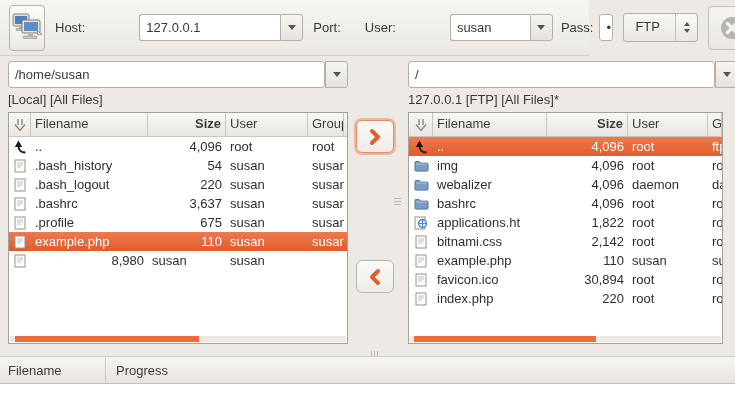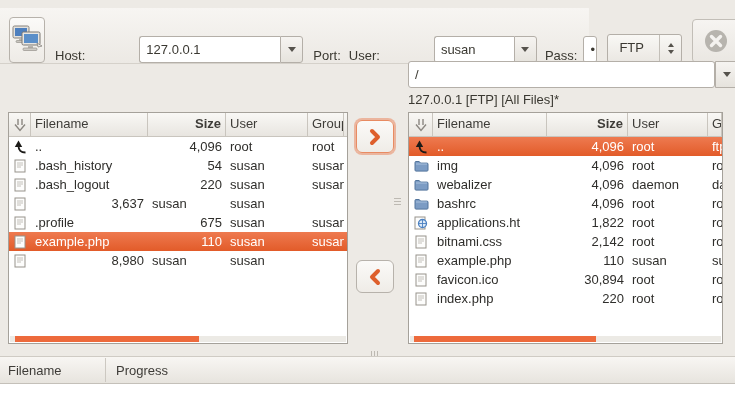--- a/index.html
+++ b/index.html
@@ -1,23 +1,23 @@
 <!DOCTYPE html>
 <html><head>
 <meta charset="utf-8">
 <style>
   html,body{margin:0;padding:0;}
   body{width:735px;height:405px;overflow:hidden;font-family:"Liberation Sans",sans-serif;
        font-size:13px;color:#3a3831;background:#edeae5;-webkit-font-smoothing:antialiased;}
   #app{position:relative;width:735px;height:405px;overflow:hidden;}
 
   
-  .toolbar{position:absolute;left:0;top:8px;width:589px;height:55px;
+  .toolbar{position:absolute;left:0;top:0;width:589px;height:55px;
            background:linear-gradient(#f7f5f2,#ece9e4);border-bottom:1px solid #d5d1ca;
-           display:flex;align-items:flex-end;}
+           display:flex;align-items:center;}
   .tgrip{width:8px;margin-left:3px;display:flex;flex-direction:column;gap:2px;}
   .tgrip i{display:block;height:1px;background:#b9b5af;}
   .tool-btn{margin-left:6px;width:46px;height:44px;border:1px solid #b7b2ab;border-radius:4px;
             background:linear-gradient(#fbfaf8,#eeebe6);display:flex;align-items:center;justify-content:center;}
   .lbl{margin-left:10px;white-space:nowrap;}
   .combo{display:flex;margin-left:6px;height:27px;padding-left:48px;}
   .entry{background:#fff;border:1px solid #b4afa8;border-radius:3px;height:27px;
          box-sizing:border-box;padding:0 6px;line-height:25px;white-space:nowrap;overflow:hidden;}
   .combo .entry{border-radius:3px 0 0 3px;border-right:none;}
   .combo-arrow{width:23px;height:27px;box-sizing:border-box;border:1px solid #b4afa8;border-radius:0 3px 3px 0;
@@ -118,21 +118,21 @@
     <span class="lbl">Host:</span>
     <div class="combo">
       <span class="entry" style="width:141px">127.0.0.1</span>
       <span class="combo-arrow">
           <i class="tri-down"></i>
         </span>
     </div>
 
     <span class="lbl">Port:</span>
 
-    <span class="lbl" style="margin-left:8px">User:</span>
+    <span class="lbl" style="margin-left:24px">User:</span>
     <div class="combo">
       <span class="entry" style="width:80px">susan</span>
       <span class="combo-arrow">
           <i class="tri-down"></i>
         </span>
     </div>
 
     <span class="lbl" style="margin-left:8px">Pass:</span>
     <span class="entry" style="margin-left:6px;width:58px;letter-spacing:1px">•••••</span>
 
@@ -147,20 +147,29 @@
     <div class="close-btn">
       <span>
         <svg width="26" height="26" viewBox="0 0 26 26">
           <circle cx="13" cy="13" r="11" fill="#b7b4ae"></circle>
           <path d="M8.5 8.5 L17.5 17.5 M17.5 8.5 L8.5 17.5" stroke="#f4f2ef" stroke-width="3.4" stroke-linecap="round"></path>
         </svg>
       </span>
     </div>
   </div>
 
+  <div class="panel panel-left">
+    <div class="path-row">
+      <span class="entry">/home/susan</span>
+      <span class="combo-arrow">
+          <i class="tri-down"></i>
+        </span>
+    </div>
+    <div class="status-label">[Local] [All Files]</div>
+  </div>
 
   <div class="panel panel-right">
     <div class="path-row">
       <span class="entry">/</span>
       <span class="combo-arrow">
           <i class="tri-down"></i>
         </span>
     </div>
     <div class="status-label">127.0.0.1 [FTP] [All Files]*</div>
   </div>
@@ -215,20 +224,21 @@
           <span class="cell">susan</span>
           <span class="cell group">susan</span>
         </div>
         <div class="row">
           <span class="cell icon-cell">
             <svg width="12" height="14" viewBox="0 0 12 14">
               <rect x="1" y="1" width="10" height="12" fill="#fdfdfc" stroke="#97938c"></rect>
               <path d="M3 4 h6 M3 6 h6 M3 8 h4" stroke="#c3c0ba" stroke-width="1"></path>
             </svg>
           </span>
+          <span class="cell">.bashrc</span>
           <span class="cell size">3,637</span>
           <span class="cell">susan</span>
           <span class="cell group">susan</span>
         </div>
         <div class="row">
           <span class="cell icon-cell">
             <svg width="12" height="14" viewBox="0 0 12 14">
               <rect x="1" y="1" width="10" height="12" fill="#fdfdfc" stroke="#97938c"></rect>
               <path d="M3 4 h6 M3 6 h6 M3 8 h4" stroke="#c3c0ba" stroke-width="1"></path>
             </svg>

